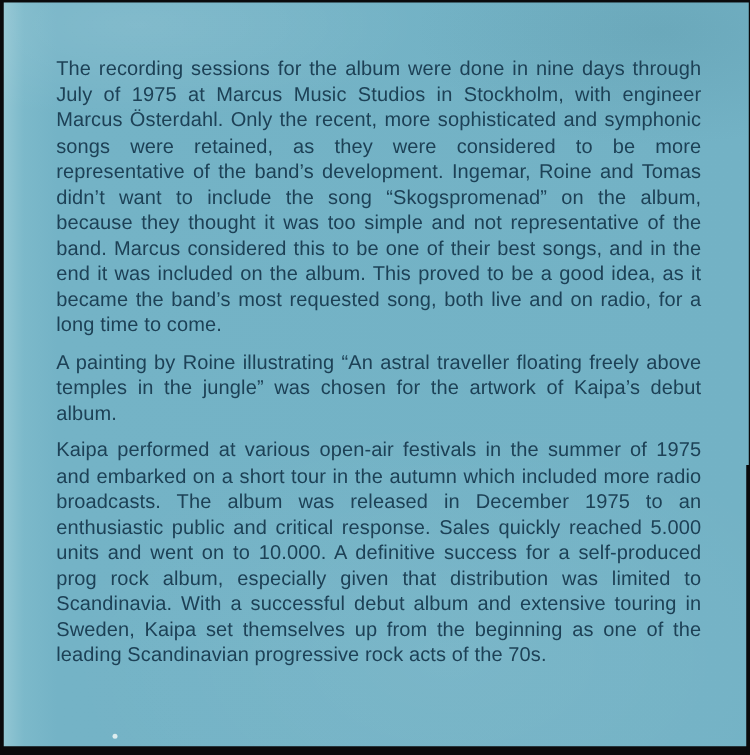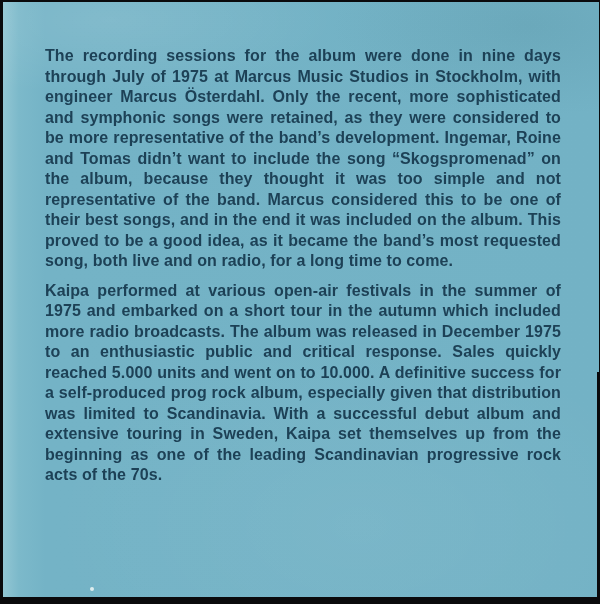--- a/index.html
+++ b/index.html
@@ -31,21 +31,21 @@
   }
   .liner-notes {
     position: absolute;
     left: 0;
     top: 0;
     right: 0;
     padding: 44px 38px 0 42px;
     color: #1d4156;
     font-size: 16px;
     line-height: 20.5px;
-    font-weight: 700;
+    font-weight: 400;
     letter-spacing: 0.1px;
     text-align: justify;
     text-justify: inter-word;
   }
   .liner-notes p {
     margin: 0 0 9px 0;
   }
   .right-edge-strip {
     position: absolute;
     right: 0;
@@ -65,18 +65,19 @@
     opacity: 0.9;
   }
 </style>
 </head>
 <body>
 
 <div class="scan-frame">
   <div class="booklet-page">
     <div class="liner-notes">
       <p>The recording sessions for the album were done in nine days through July of 1975 at Marcus Music Studios in Stockholm, with engineer Marcus Österdahl. Only the recent, more sophisticated and symphonic songs were retained, as they were considered to be more representative of the band’s development. Ingemar, Roine and Tomas didn’t want to include the song “Skogspromenad” on the album, because they thought it was too simple and not representative of the band. Marcus considered this to be one of their best songs, and in the end it was included on the album. This proved to be a good idea, as it became the band’s most requested song, both live and on radio, for a long time to come.</p>
+      <p>A painting by Roine illustrating “An astral traveller floating freely above temples in the jungle” was chosen for the artwork of Kaipa’s debut album.</p>
       <p>Kaipa performed at various open-air festivals in the summer of 1975 and embarked on a short tour in the autumn which included more radio broadcasts. The album was released in December 1975 to an enthusiastic public and critical response. Sales quickly reached 5.000 units and went on to 10.000. A definitive success for a self-produced prog rock album, especially given that distribution was limited to Scandinavia. With a successful debut album and extensive touring in Sweden, Kaipa set themselves up from the beginning as one of the leading Scandinavian progressive rock acts of the 70s.</p>
     </div>
     <span class="scan-speck"></span>
   </div>
   <div class="right-edge-strip"></div>
 </div>
 
 </body></html>

